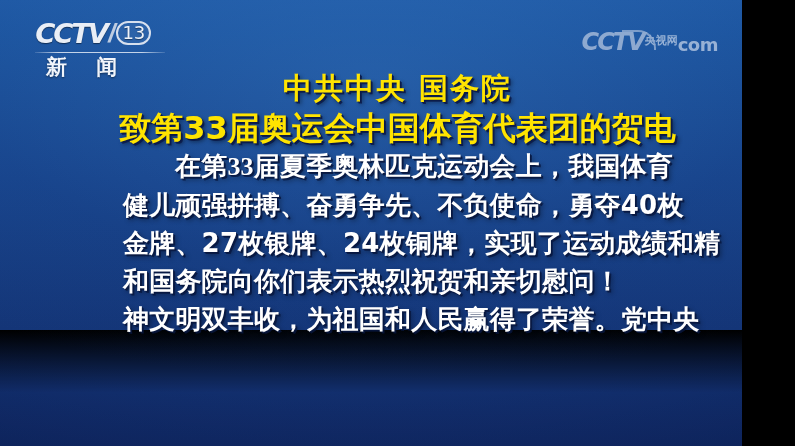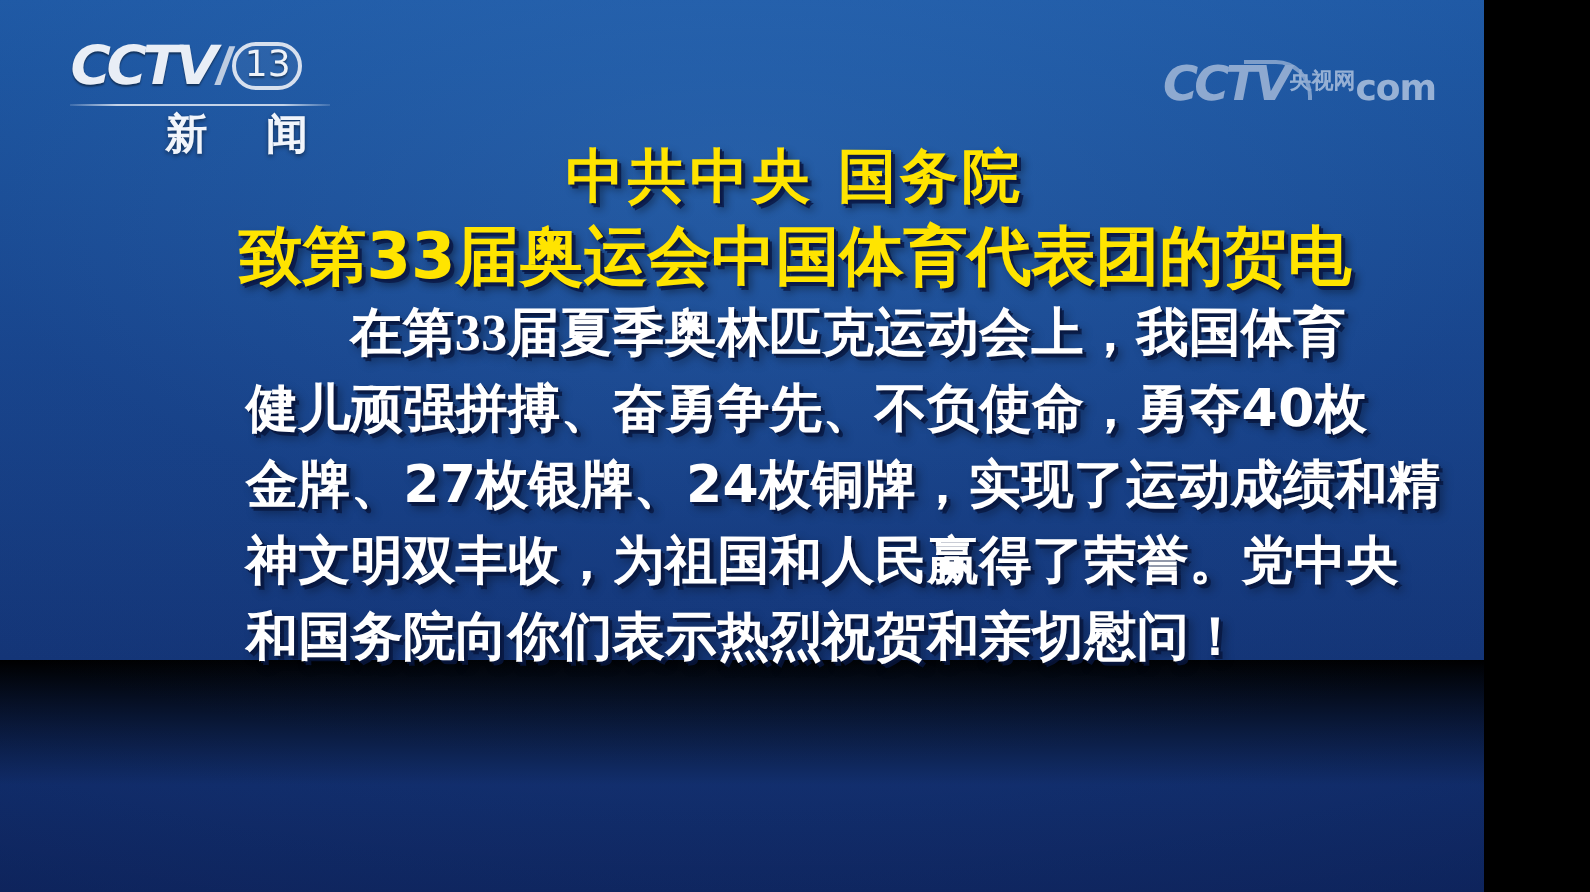--- a/index.html
+++ b/index.html
@@ -108,21 +108,21 @@
     height: 1px;
     margin: 2px 0 2px 3px;
     background: linear-gradient(to right,
         rgba(225,233,245,0.15),
         rgba(225,233,245,0.85) 18%,
         rgba(225,233,245,0.85) 82%,
         rgba(225,233,245,0.15));
   }
 
   .logo-sub {
-    text-align: right;
+    text-align: left;
     width: 130px;
     margin-left: 3px;
     font-family: "DejaVu Sans", "Liberation Sans", sans-serif;
     font-size: 21px;
     font-weight: bold;
     letter-spacing: 11px;
     text-indent: 11px;
     color: #f1f5fb;
     text-shadow: 0 1px 2px rgba(0,0,0,0.45);
     line-height: 1.2;
@@ -280,17 +280,17 @@
 
   <div id="headline">
     <div id="headline-primary" class="headline-line">中共中央 国务院</div>
     <div id="headline-secondary" class="headline-line">致第33届奥运会中国体育代表团的贺电</div>
   </div>
 
   <div id="body-copy">
     <div class="body-line indented">在第33届夏季奥林匹克运动会上，我国体育</div>
     <div class="body-line">健儿顽强拼搏、奋勇争先、不负使命，勇夺40枚</div>
     <div class="body-line">金牌、27枚银牌、24枚铜牌，实现了运动成绩和精</div>
+    <div class="body-line">和国务院向你们表示热烈祝贺和亲切慰问！</div>
     <div class="body-line">神文明双丰收，为祖国和人民赢得了荣誉。党中央</div>
-    <div class="body-line">和国务院向你们表示热烈祝贺和亲切慰问！</div>
   </div>
 
 </div>
 
 </body></html>

